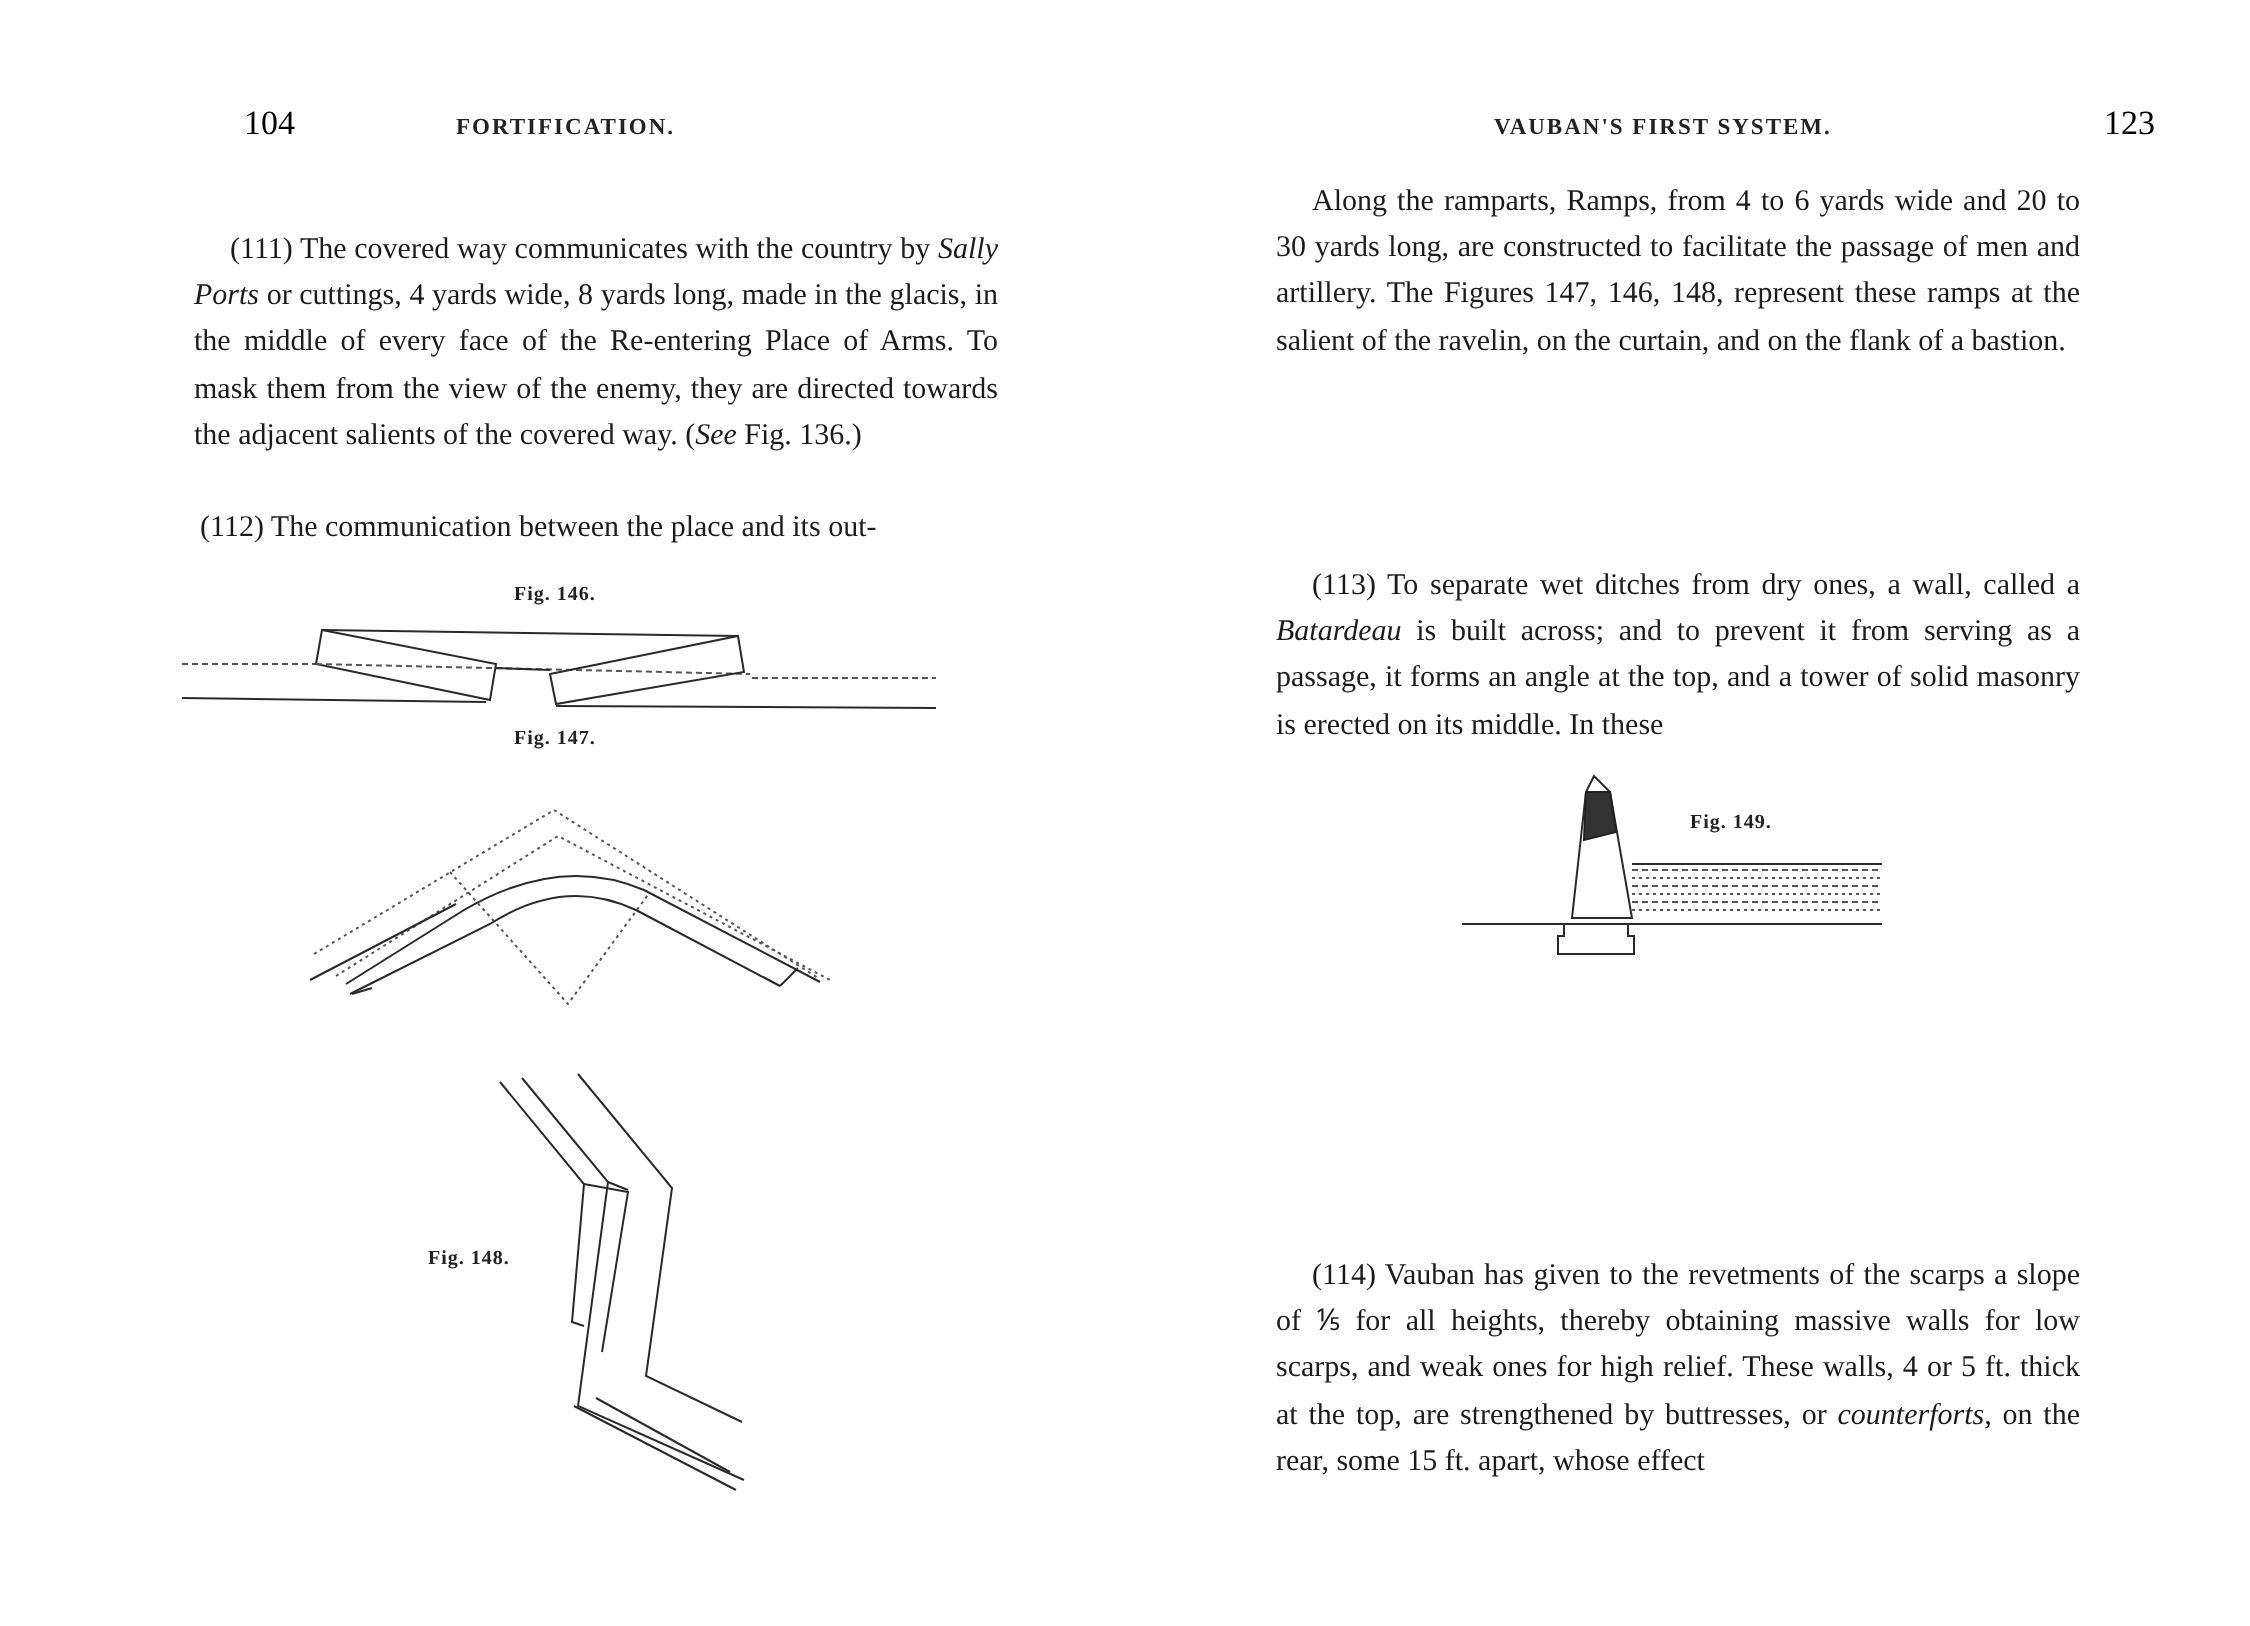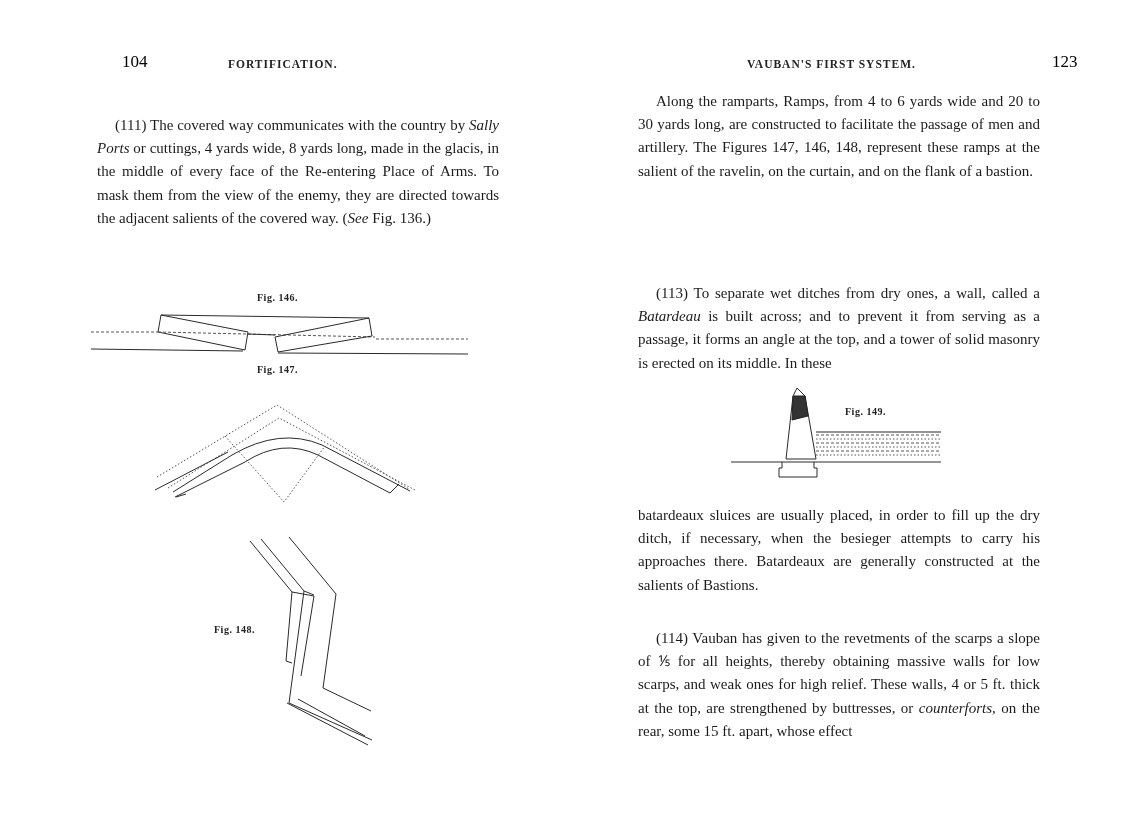--- a/index.html
+++ b/index.html
@@ -27,20 +27,23 @@
 <div class="page left">
   <div class="pnum" style="left:82px;">104</div>
   <div class="runhead" style="left:228px;">FORTIFICATION.</div>
 
   <div class="text" style="left:97px; top:90px; width:402px;margin-top:24px;">
     <p class="indent last">
       <span>(111)</span><span> The covered way communicates with the country by </span><i>Sally Ports</i><span> or cuttings, 4 yards wide, 8 yards long, made in the glacis, in the middle of every face of the Re-entering Place of Arms. To mask them from the view of the enemy, they are directed towards the adjacent salients of the covered way. (</span><i>See</i><span> Fig. 136.)</span>
     </p>
   </div>
 
+  <div class="text" style="left:82px; top:253px; width:402px;">
+    <p class="indent">(112) The communication between the place and its out-</p>
+  </div>
 
   <div class="figcap" style="left:257px; top:292px;">Fig. 146.</div>
   <svg style="left:0; top:0;" width="560" height="813">
     <line x1="91" y1="332" x2="158" y2="332" class="dash"></line>
     <line x1="91" y1="349" x2="243" y2="351"></line>
     <polygon points="161,315 248,332 245,350 158,332"></polygon>
     <line x1="161" y1="315" x2="369" y2="318"></line>
     <line x1="158" y1="332" x2="375" y2="337" class="dash"></line>
     <polygon points="275,337 369,318 372,336 278,352"></polygon>
     <line x1="248" y1="334" x2="275" y2="335"></line>
@@ -96,22 +99,19 @@
       <line x1="256" y1="447" x2="381" y2="447" class="dot"></line>
       <line x1="256" y1="451" x2="381" y2="451" class="dash"></line>
       <line x1="256" y1="455" x2="381" y2="455" class="dot"></line>
     </g>
     <line x1="171" y1="462" x2="381" y2="462" stroke="#333"></line>
     <polygon points="237,388 245,396 256,459 226,459 233,396" fill="#fff"></polygon>
     <path d="M233,396 L245,396 L248,416 L232,420 Z" style="fill:#333;stroke:#222"></path>
     <polyline points="222,462 222,468 219,468 219,477 257,477 257,468 254,468 254,462"></polyline>
   </svg>
 
-  <div class="text" style="left:78px; top:504px; width:402px;">
-    <p class="last">batardeaux sluices are usually placed, in order to fill up the dry ditch, if necessary, when the besieger attempts to carry his approaches there. Batardeaux are generally constructed at the salients of Bastions.</p>
-  </div>
 
   <div class="text" style="left:78px; top:627px; width:402px;">
     <p class="indent">
       <span>(114) Vauban has given to the revetments of the scarps a slope of </span><span>⅕</span><span> for all heights, thereby obtaining massive walls for low scarps, and weak ones for high relief. These walls, 4 or 5 ft. thick at the top, are strengthened by buttresses, or </span><i>counterforts,</i><span> on the rear, some 15 ft. apart, whose effect</span>
     </p>
   </div>
 </div>
 
 </body></html>

